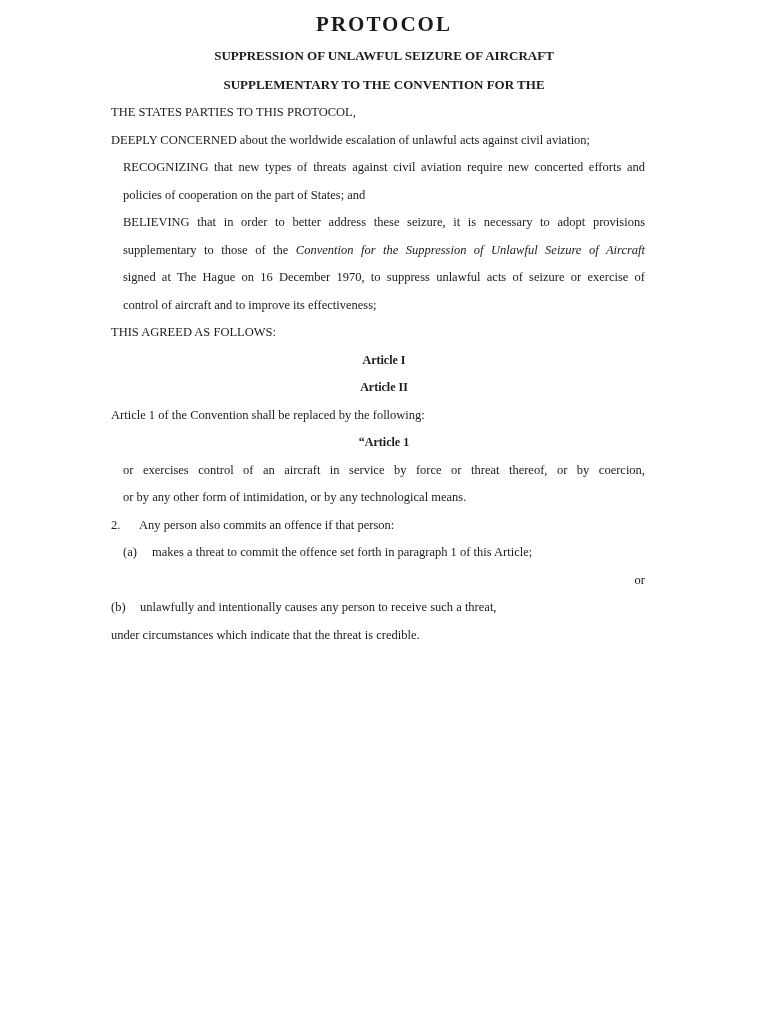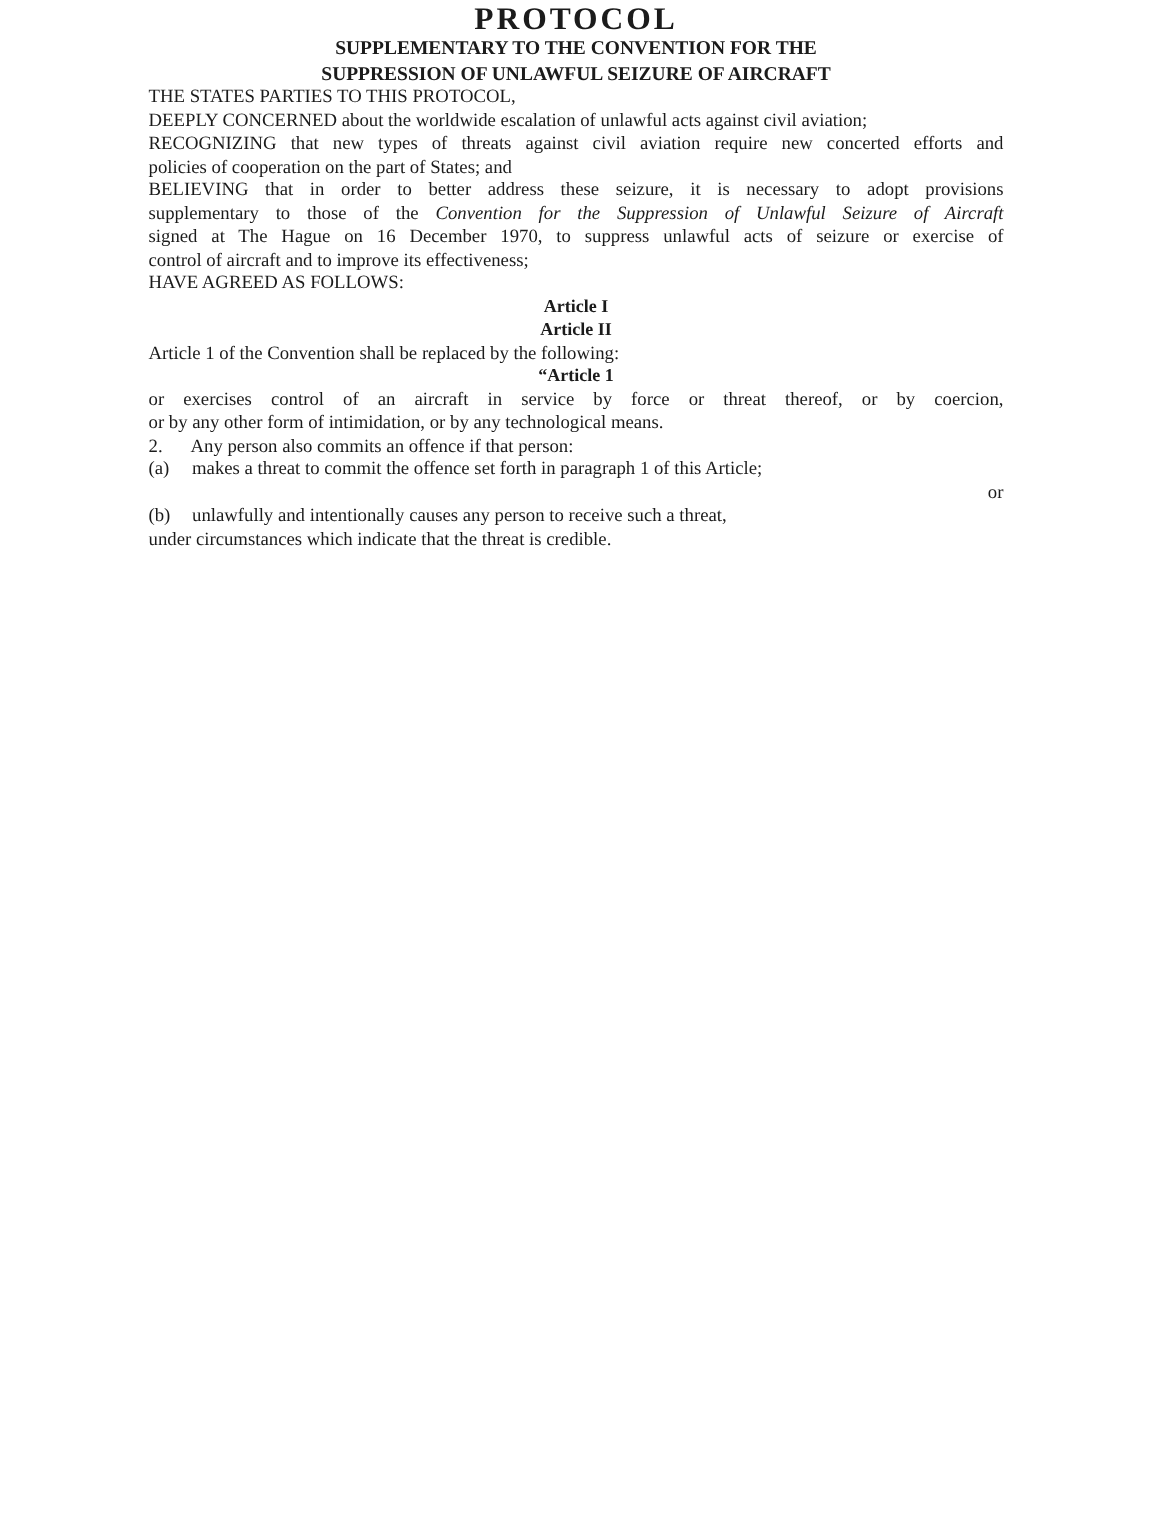--- a/index.html
+++ b/index.html
@@ -13,21 +13,21 @@
     color: #1b1b1b;
   }
   .doc {
     position: absolute;
     left: 99px;
     top: 0;
     width: 570px;
     font-size: 12.5px;
     line-height: 15.5px;
   }
-  .doc div { margin: 0; }
+  .doc div { margin: 12px; }
   .title {
     margin-top: 155px;
     text-align: center;
     font-size: 21px;
     line-height: 24px;
     font-weight: bold;
     letter-spacing: 2px;
   }
   .subtitle {
     margin-top: 17px;
@@ -78,41 +78,41 @@
 </style>
 </head>
 <body>
 
 <div class="page">
   <div class="doc">
 
     <div class="title">PROTOCOL</div>
 
     <div class="subtitle">
+      <div>SUPPRESSION OF UNLAWFUL SEIZURE OF AIRCRAFT</div>
       <div>SUPPLEMENTARY TO THE CONVENTION FOR THE</div>
-      <div>SUPPRESSION OF UNLAWFUL SEIZURE OF AIRCRAFT</div>
     </div>
 
     <div class="p-parties">THE STATES PARTIES TO THIS PROTOCOL,</div>
 
     <div class="p-deeply">DEEPLY CONCERNED about the worldwide escalation of unlawful acts against civil aviation;</div>
 
     <div class="p-recognizing">
       <div class="jline">RECOGNIZING that new types of threats against civil aviation require new concerted efforts and</div>
       <div class="hang">policies of cooperation on the part of States; and</div>
     </div>
 
     <div class="p-believing">
       <div class="jline">BELIEVING that in order to better address these seizure, it is necessary to adopt provisions</div>
       <div class="hang jline"><span>supplementary to those of the </span><span class="it">Convention for the Suppression of Unlawful Seizure of Aircraft</span></div>
       <div class="hang jline">signed at The Hague on 16 December 1970, to suppress unlawful acts of seizure or exercise of</div>
       <div class="hang">control of aircraft and to improve its effectiveness;</div>
     </div>
 
-    <div class="p-agreed">HAVE AGREED AS FOLLOWS:</div>
+    <div class="p-agreed">THIS AGREED AS FOLLOWS:</div>
 
     <div class="h-art h-article1">Article I</div>
 
 
     <div class="h-art h-article2">Article II</div>
 
     <div class="p-art2intro">Article 1 of the Convention shall be replaced by the following:</div>
 
     <div class="h-art h-quoted">“Article 1</div>
 

